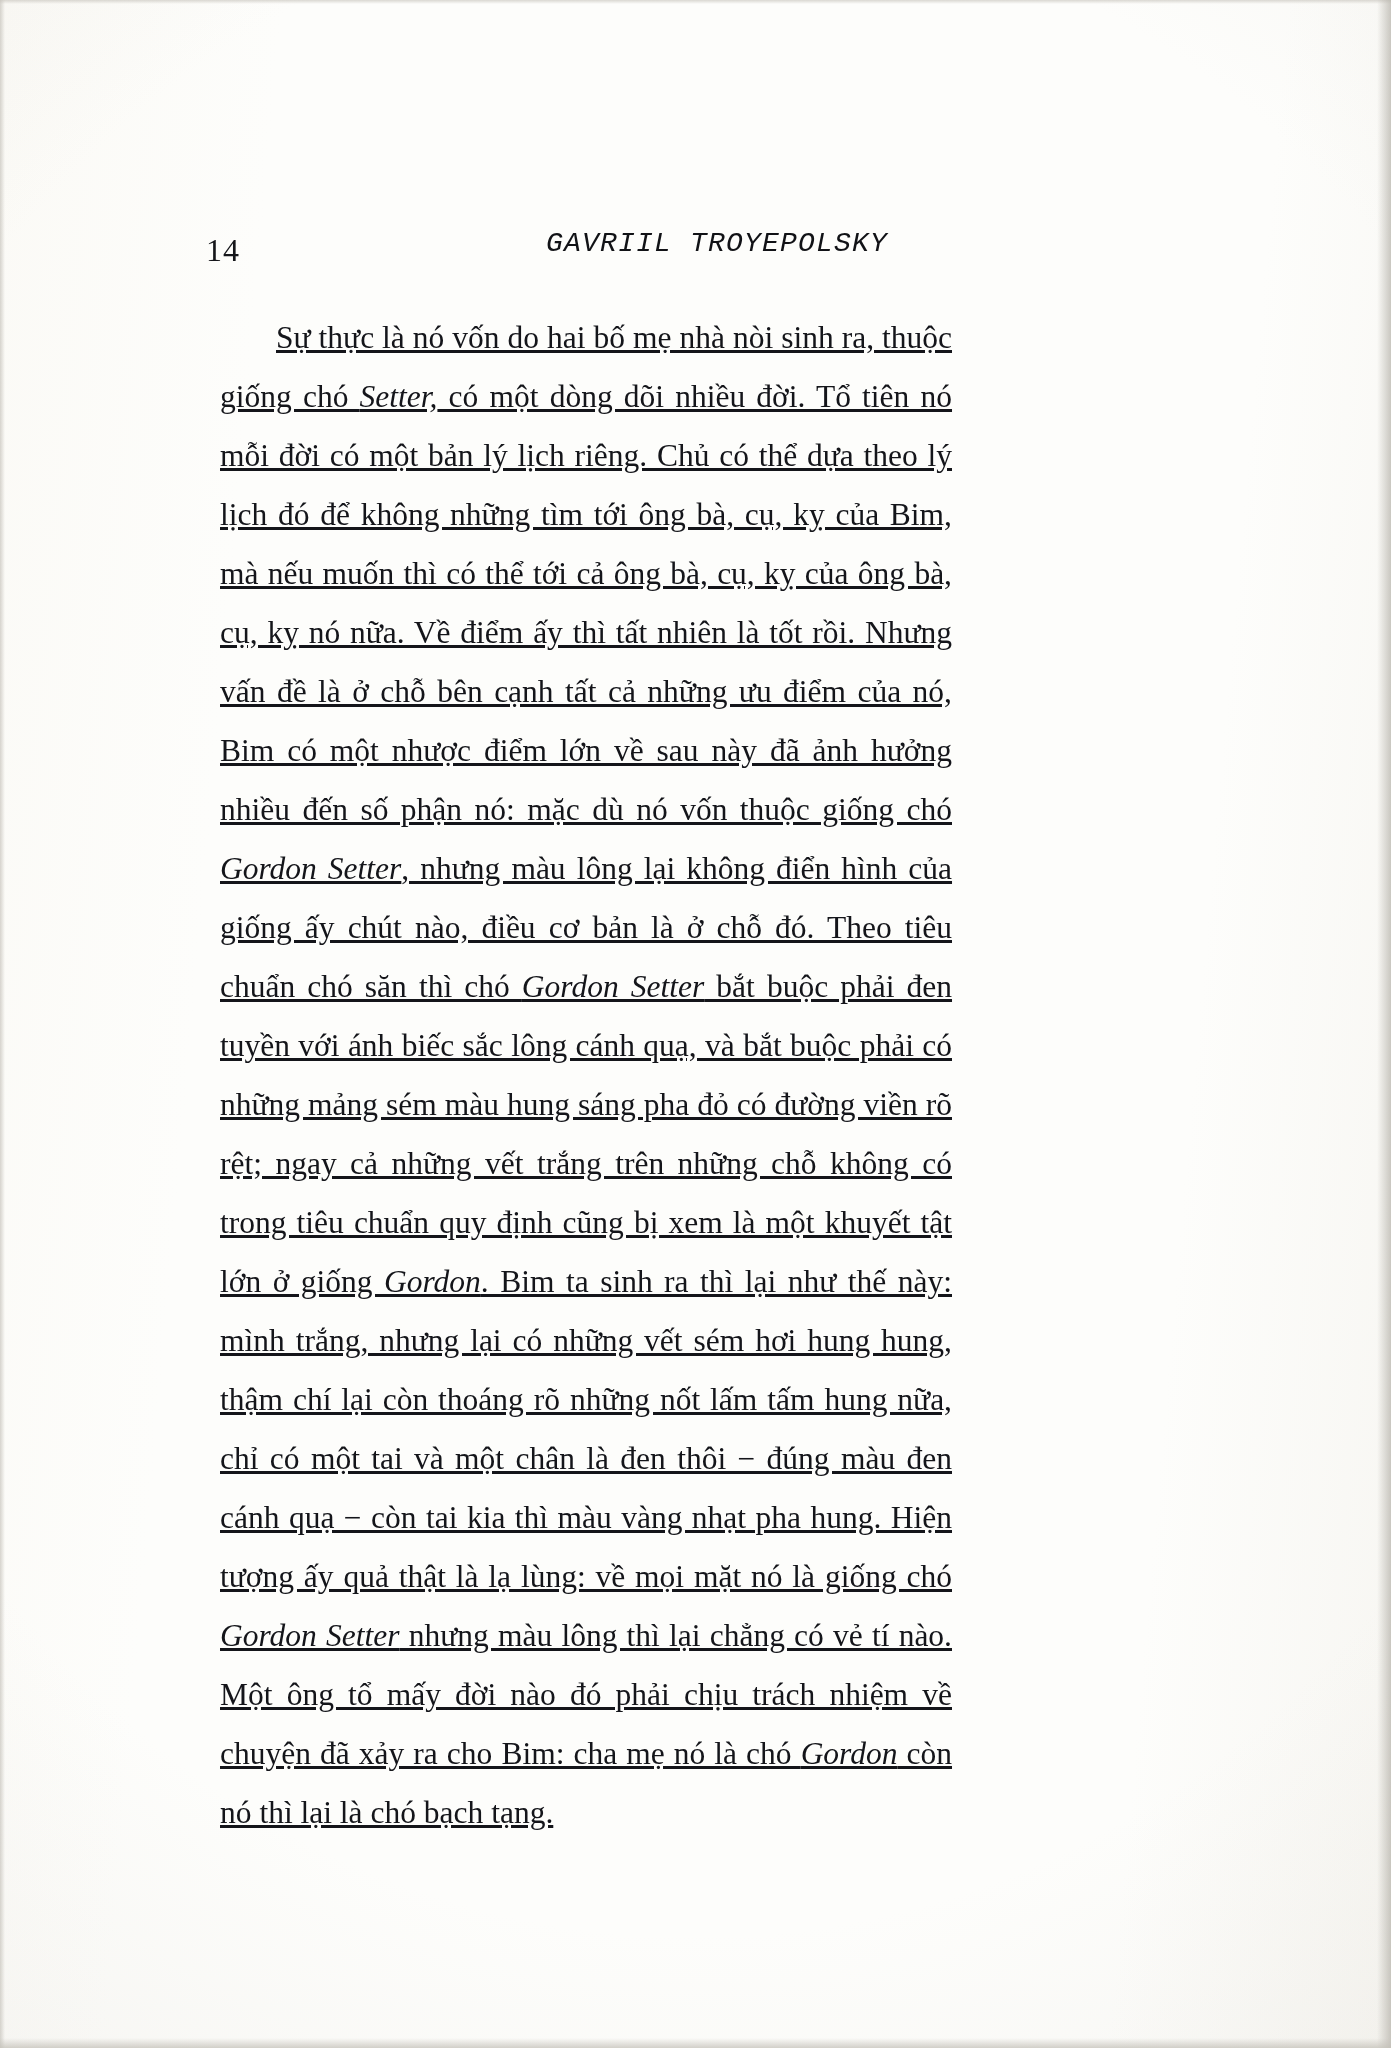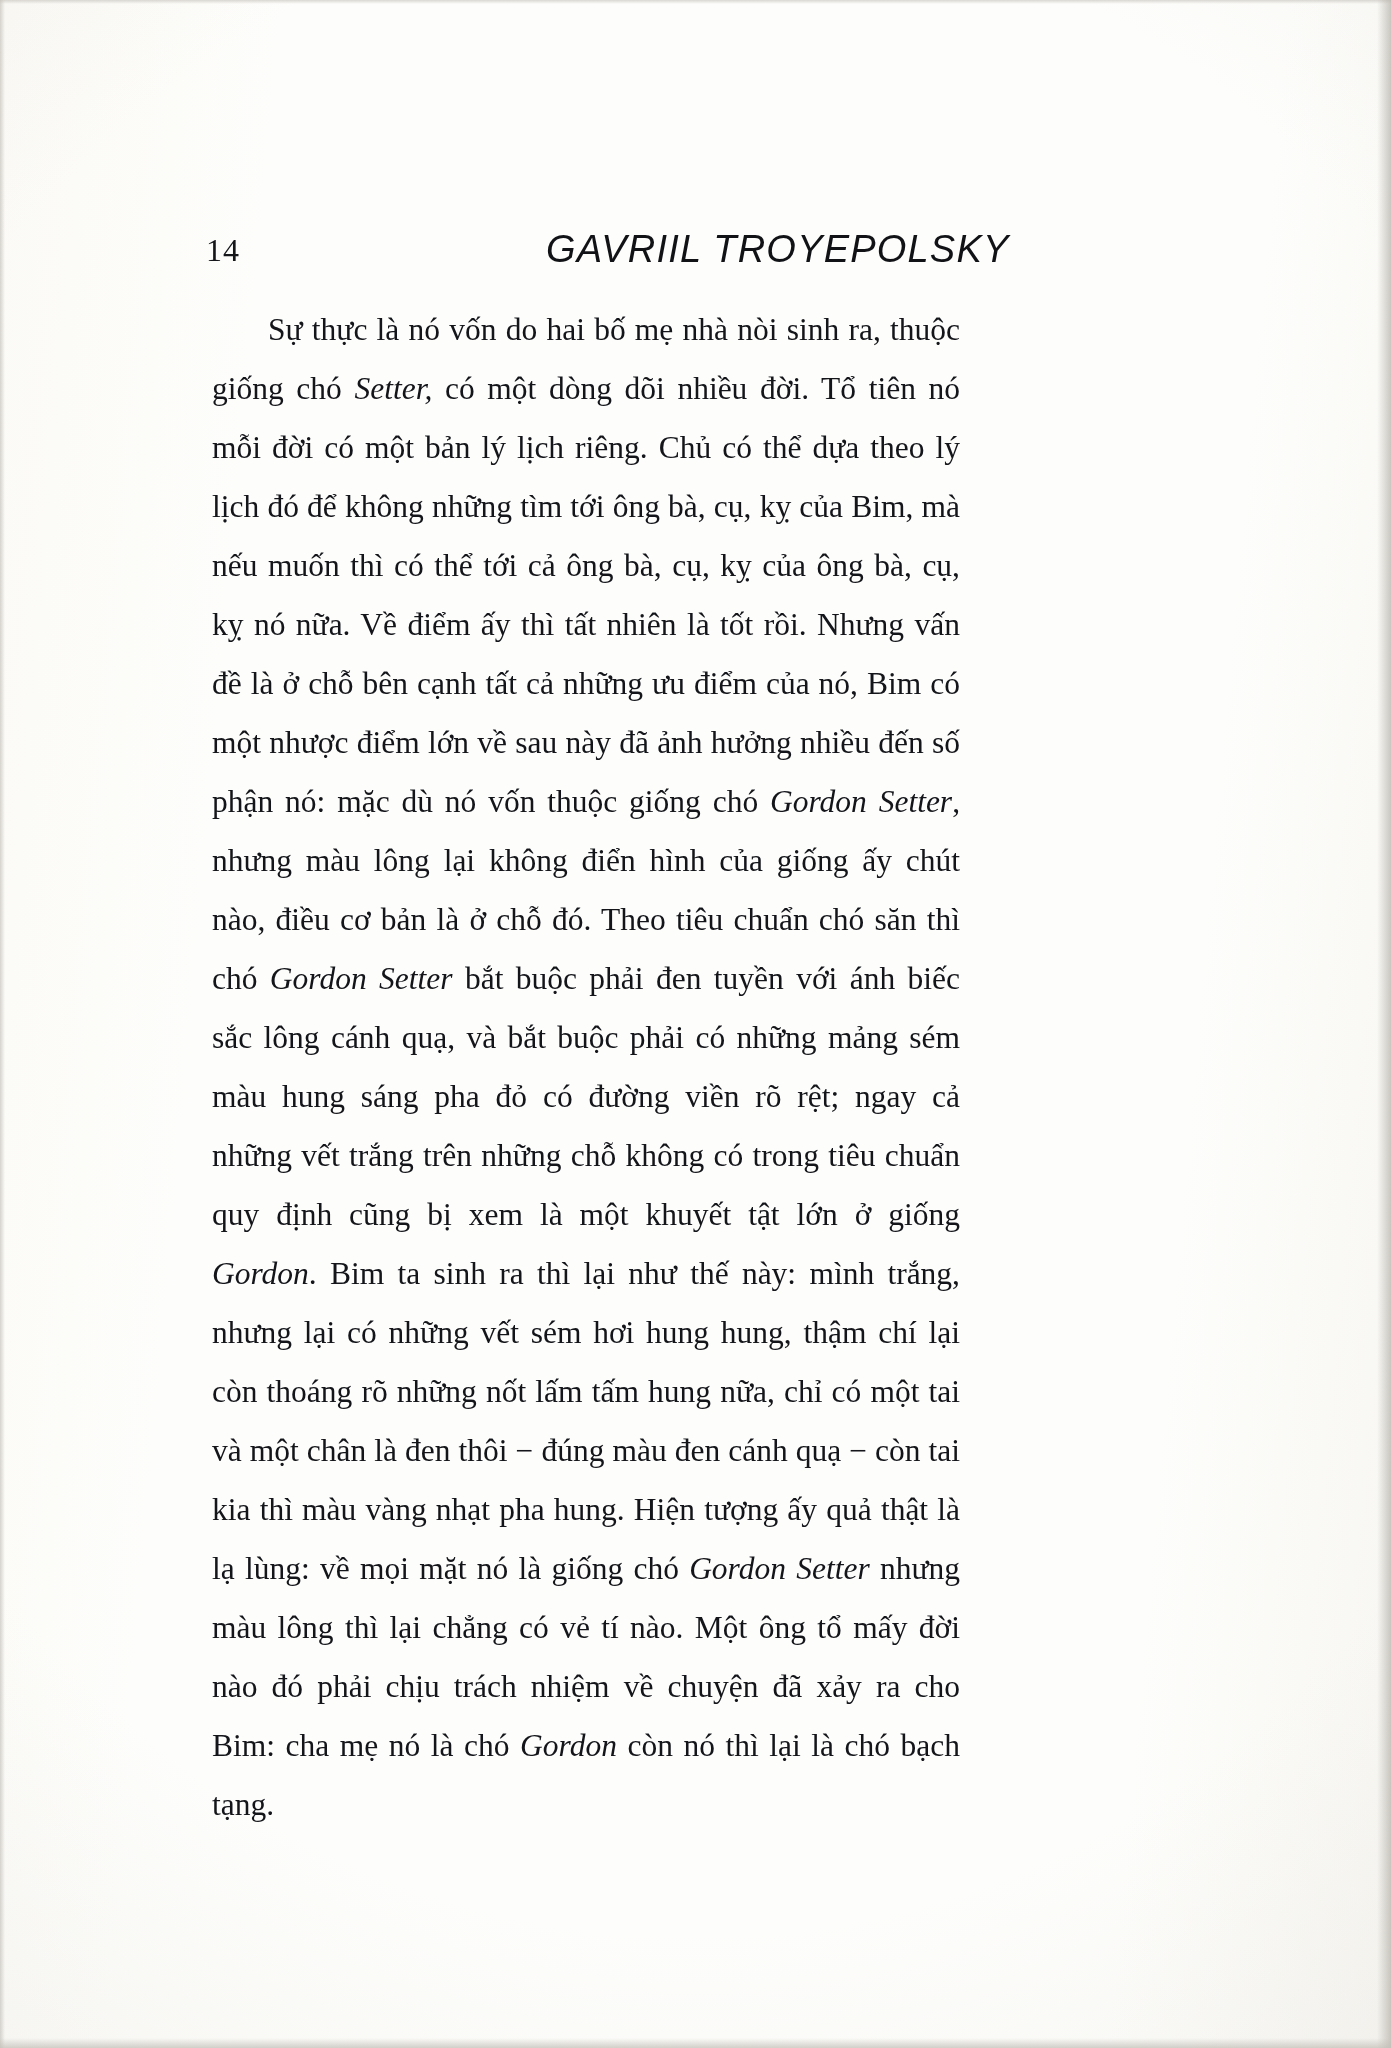--- a/index.html
+++ b/index.html
@@ -56,23 +56,23 @@
     font-family: "Liberation Serif", "DejaVu Serif", serif;
     font-size: 32px;
     letter-spacing: 1px;
     color: #15161a;
   }
 
   .head-title {
     position: absolute;
     left: 340px;
     top: 0;
-    font-family: Liberation Sans, sans-serif;
+    font-family: Liberation Mono, monospace;
     font-style: italic;
-    font-size: 38px;
+    font-size: 28px;
     letter-spacing: 1.2px;
     color: #111216;
     white-space: nowrap;
   }
 
   
   .body-copy {
     position: absolute;
     top: 300px;
     left: 212px;
@@ -87,21 +87,22 @@
     hyphens: none;
     -webkit-font-smoothing: antialiased;
   }
 
   .body-copy i {
     font-style: italic;
   }
 
   
   .body-copy p {
-    margin: 0;
+    margin: 8px;
+    text-decoration: underline;
   }
 </style>
 </head>
 <body>
 
 <div class="page">
 
   <div class="scan-edge-top"></div>
   <div class="scan-edge-left"></div>
   <div class="scan-edge-right"></div>

